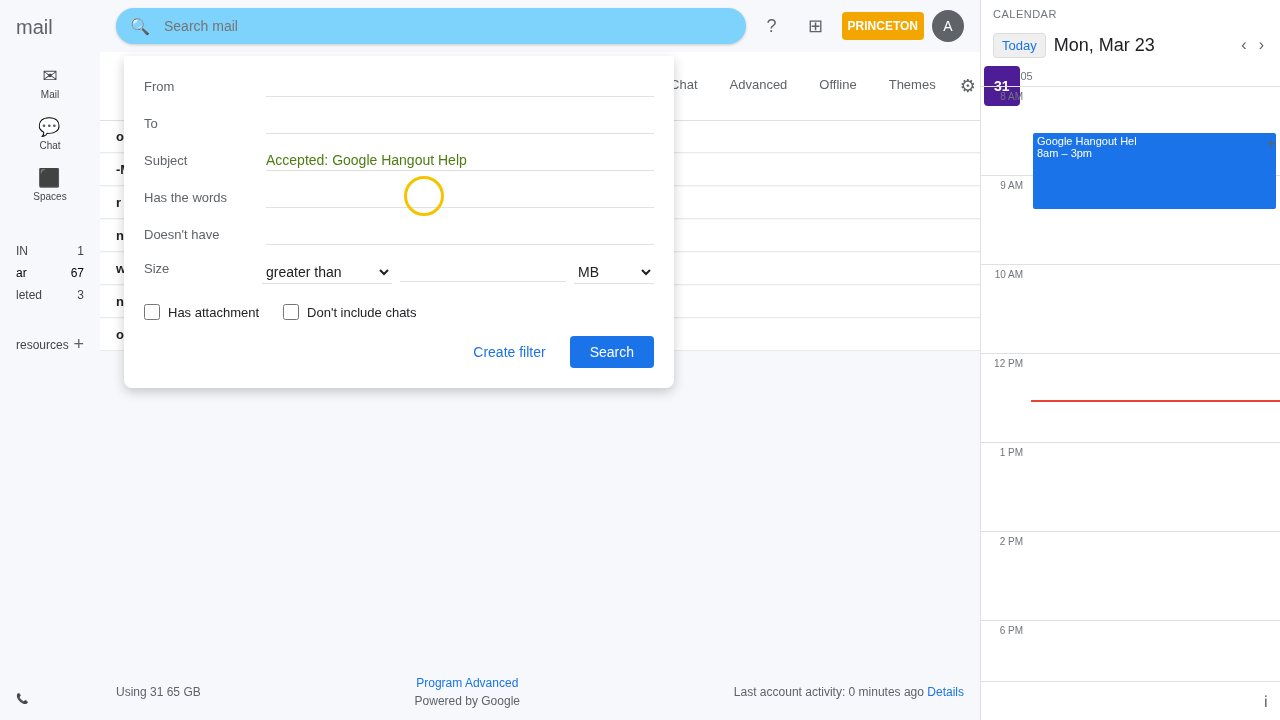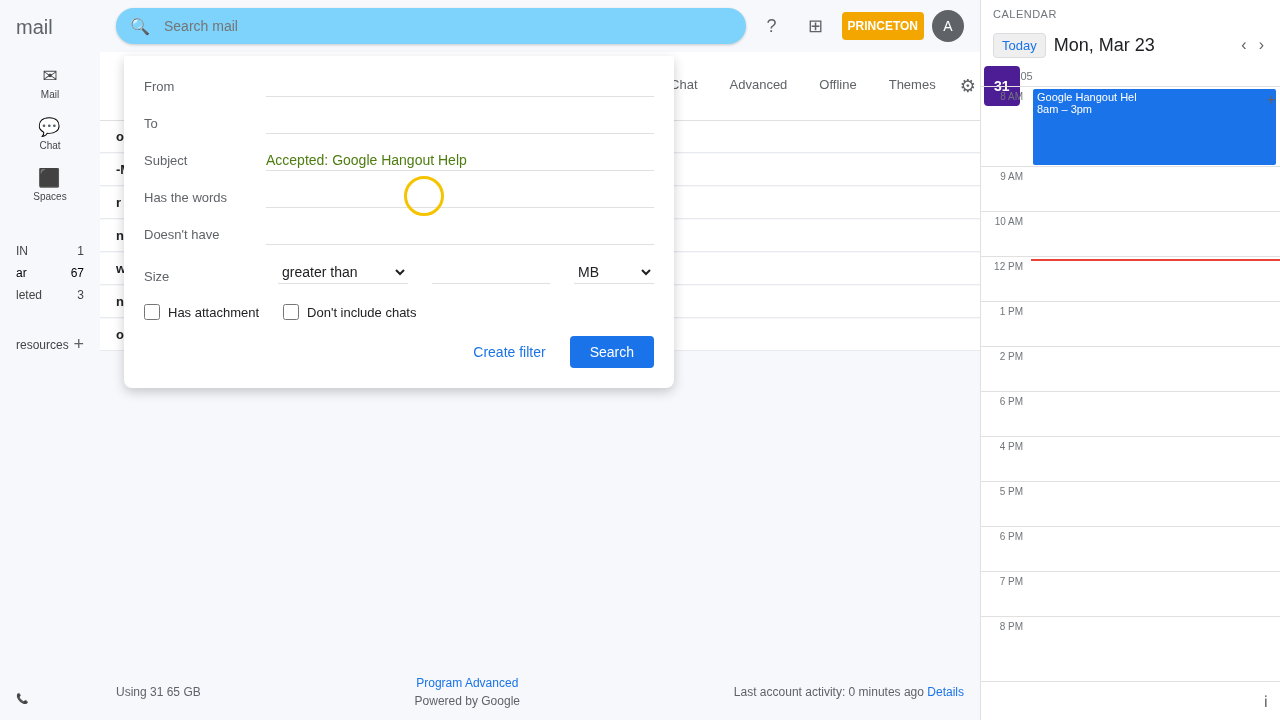--- a/index.html
+++ b/index.html
@@ -123,23 +123,23 @@
       border: none;
       border-bottom: 1px solid #e0e0e0;
       outline: none;
       font-size: 14px;
       color: #4d7c0f;
       padding: 2px 0;
       background: transparent;
     }
     .size-row {
       display: flex;
-      align-items: flex-end;
+      align-items: flex-start;
       padding: 8px 20px;
-      gap: 24px;
+      gap: 8px;
     }
     .size-label {
       width: 110px;
       color: #5f6368;
       font-size: 13px;
       flex-shrink: 0;
     }
     .size-select {
       border: none;
       border-bottom: 1px solid #e0e0e0;
@@ -395,20 +395,21 @@
       color: #70757a;
       text-align: right;
       padding-right: 8px;
       padding-top: 2px;
       flex-shrink: 0;
     }
     .time-area {
       flex: 1;
       position: relative;
       min-height: 40px;
+      margin-top: 44px;
     }
     .event-block {
       background: #1a73e8;
       color: #fff;
       font-size: 11px;
       padding: 2px 4px;
       border-radius: 2px;
       cursor: pointer;
       position: absolute;
       left: 2px;

